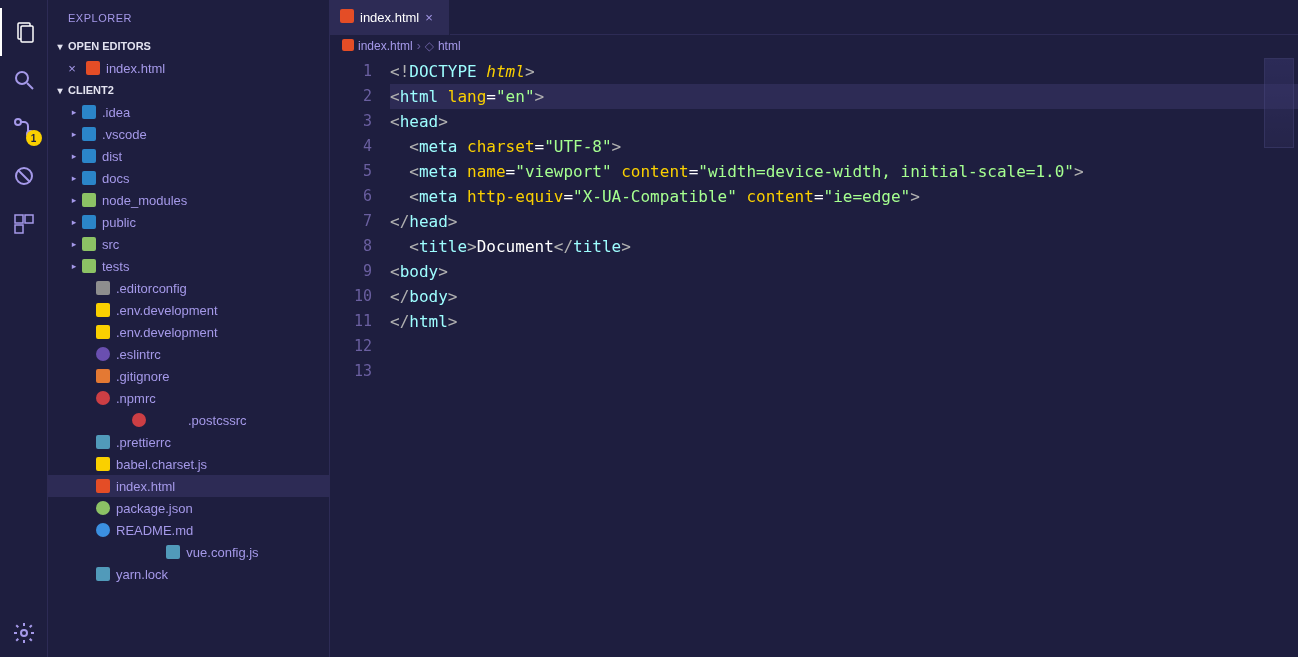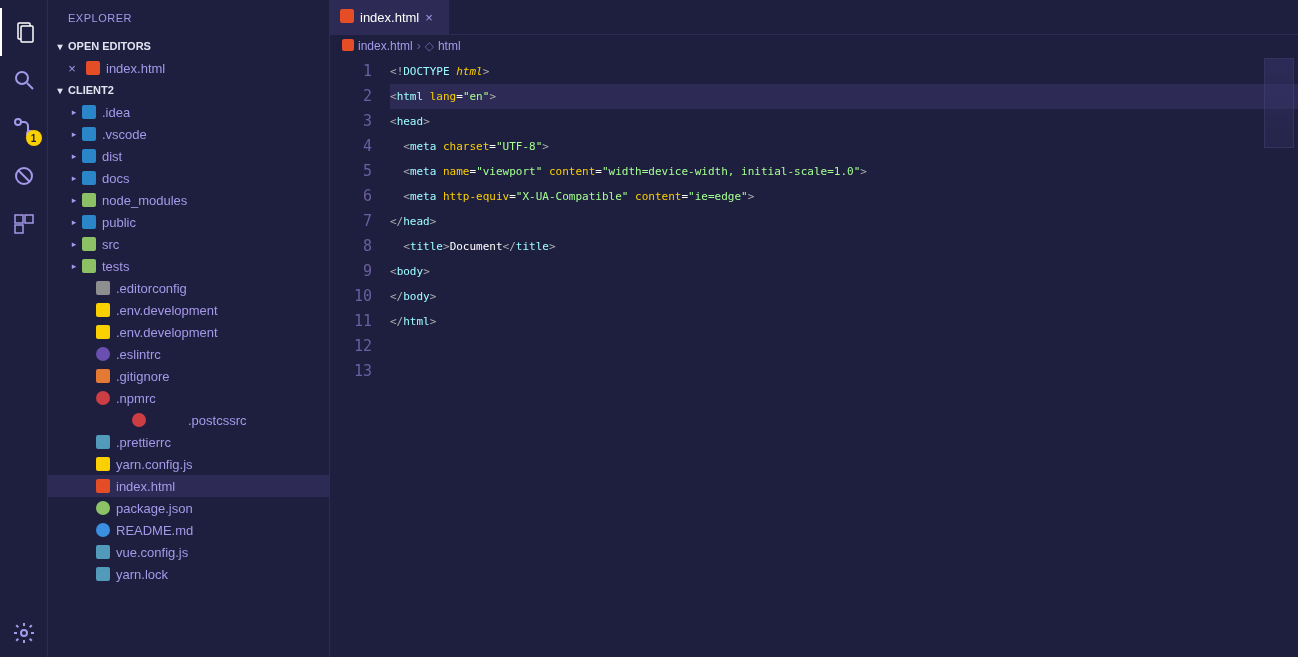--- a/index.html
+++ b/index.html
@@ -79,21 +79,21 @@
 .breadcrumbs .sep { color: #6a5fa0; }
 .code-area { flex: 1; display: flex; position: relative; }
 .gutter {
   width: 60px; padding-top: 2px; text-align: right;
   font-family: "Consolas", "Menlo", monospace; font-size: 15px;
   color: #6a5fa0; user-select: none;
 }
 .gutter div { height: 25px; line-height: 25px; padding-right: 18px; }
 .code {
   flex: 1; padding-top: 2px;
-  font-family: "Consolas", "Menlo", monospace; font-size: 11px;
+  font-family: "Consolas", "Menlo", monospace; font-size: 16px;
   color: #9efeff;
 }
 .code-line { height: 25px; line-height: 25px; white-space: pre; }
 .code-line.hl { background: #2d2b55; }
 .p { color: #b0b0b0; } 
 .p2 { color: #ffffff; }
 .tg { color: #9efeff; } 
 .at { color: #fad000; } 
 .st { color: #a5ff90; } 
 .doct { color: #fad000; font-style: italic; }
@@ -280,21 +280,21 @@
         <span class="icon">
           <span class="ic ic-lightblue"></span>
         </span>
         <span class="label">.prettierrc</span>
       </div>
       <div class="tree-row" style="padding-left: 34px;">
         <span class="chev"></span>
         <span class="icon">
           <span class="ic ic-yellow"></span>
         </span>
-        <span class="label">yarn.config.js</span>
+        <span class="label">babel.charset.js</span>
       </div>
       <div class="tree-row selected" style="padding-left: 34px;">
         <span class="chev"></span>
         <span class="icon">
           <span class="ic ic-html5"></span>
         </span>
         <span class="label">index.html</span>
       </div>
       <div class="tree-row" style="padding-left: 34px;">
         <span class="chev"></span>
@@ -303,21 +303,21 @@
         </span>
         <span class="label">package.json</span>
       </div>
       <div class="tree-row" style="padding-left: 34px;">
         <span class="chev"></span>
         <span class="icon">
           <span class="ic ic-blueround"></span>
         </span>
         <span class="label">README.md</span>
       </div>
-      <div class="tree-row" style="padding-left: 34px;">
+      <div class="tree-row" style="padding-left: 34px; justify-content: center;">
         <span class="chev"></span>
         <span class="icon">
           <span class="ic ic-lightblue"></span>
         </span>
         <span class="label">vue.config.js</span>
       </div>
       <div class="tree-row" style="padding-left: 34px; align-items: center;">
         <span class="chev"></span>
         <span class="icon">
           <span class="ic ic-lightblue"></span>

